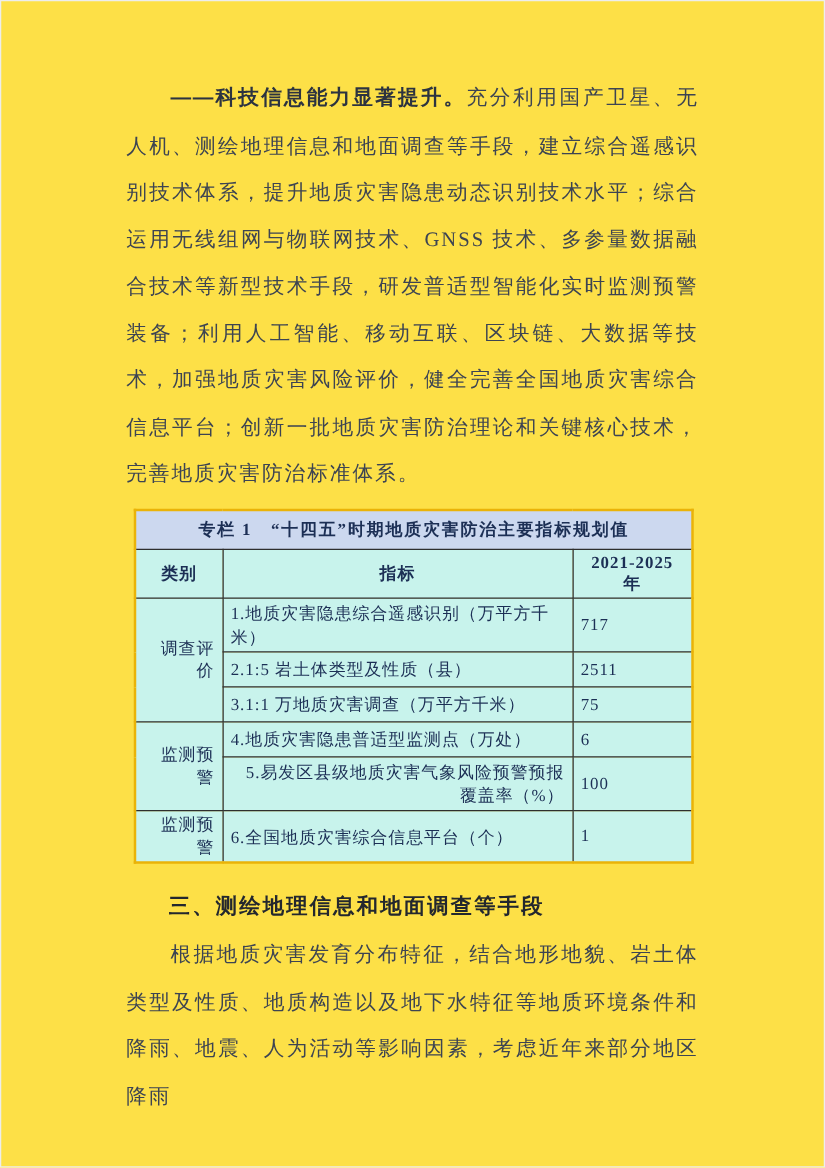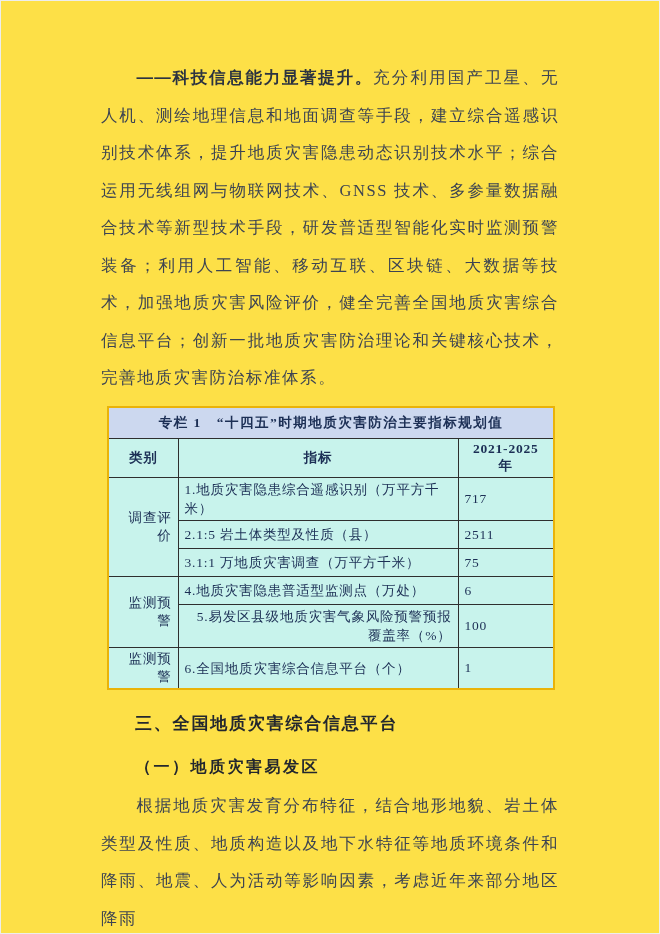--- a/index.html
+++ b/index.html
@@ -148,19 +148,18 @@
         </tr>
         <tr class="data-row">
           <td class="cat">监测预警</td>
           <td class="ind">6.全国地质灾害综合信息平台（个）</td>
           <td class="val">1</td>
         </tr>
       </tbody>
         </table>
     </div>
 
-    <div class="h1">三、全国地质灾害综合信息平台</div>
-    <div class="h2">（一）地质灾害易发区</div>
+    <div class="h1">三、测绘地理信息和地面调查等手段</div>
 
     <p class="body-text p2">根据地质灾害发育分布特征，结合地形地貌、岩土体类型及性质、地质构造以及地下水特征等地质环境条件和降雨、地震、人为活动等影响因素，考虑近年来部分地区降雨</p>
 
   </div>
 </div>
 
 </body></html>

